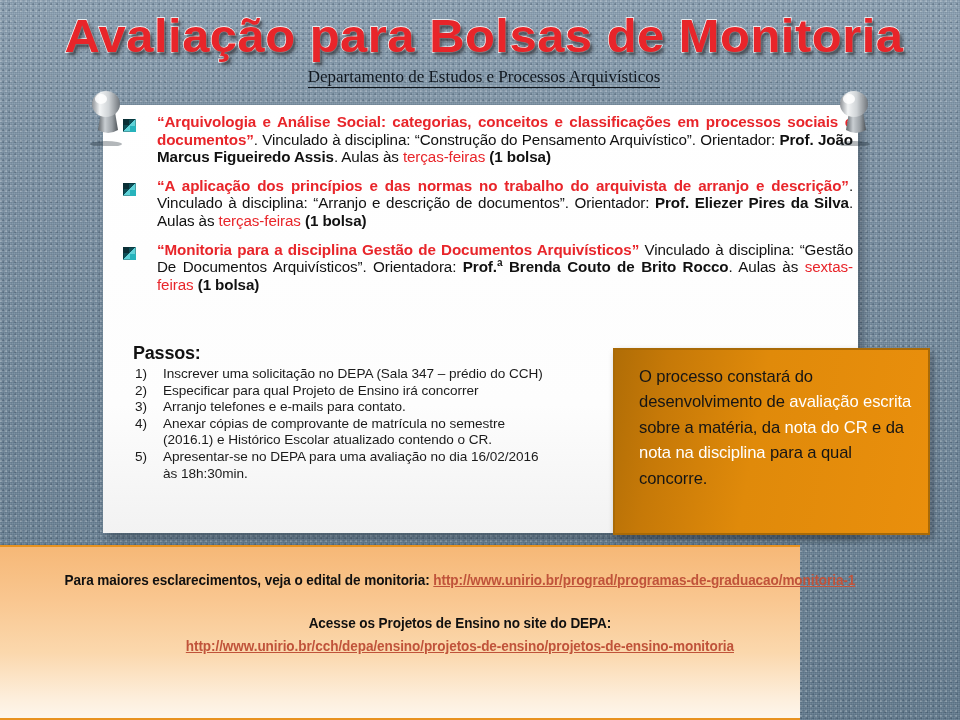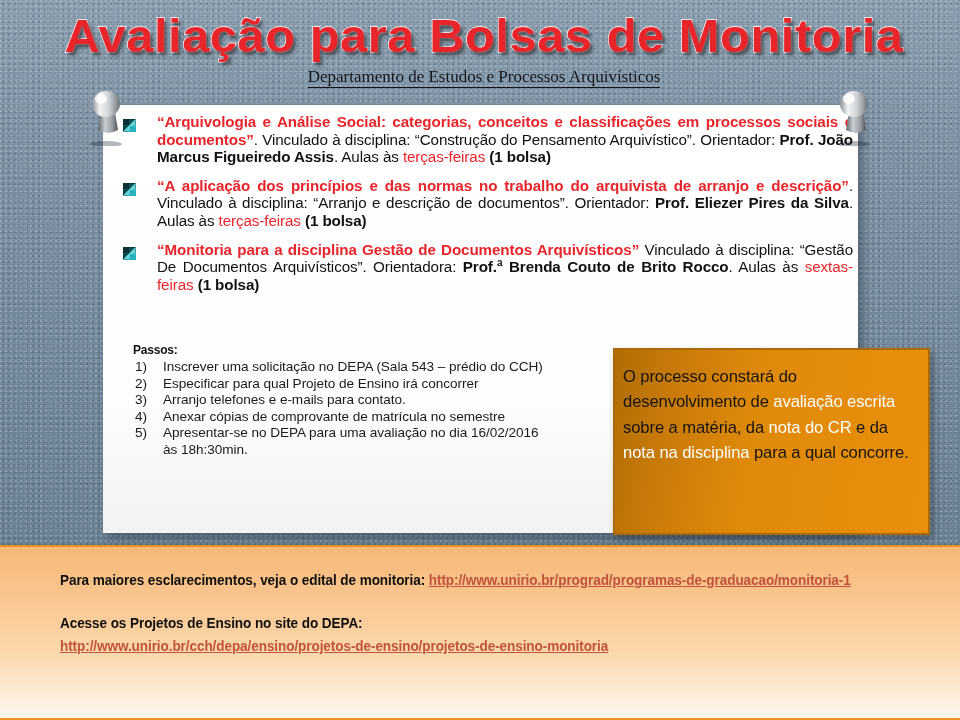--- a/index.html
+++ b/index.html
@@ -82,53 +82,54 @@
     font-size:15.2px;line-height:17.6px;color:#111111;
     text-align:justify;letter-spacing:-0.1px;
   }
   .r{color:#e8252a;font-weight:bold;}
   .rn{color:#e8252a;font-weight:normal;}
   .b{font-weight:bold;}
 
   
   #passos{position:absolute;left:30px;top:238px;width:480px;}
   #passos-title{
-    font-size:12px;font-weight:bold;color:#121212;margin-bottom:2px;
+    font-size:18px;font-weight:bold;color:#121212;margin-bottom:2px;
     letter-spacing:-0.2px;
   }
   .step{
     position:relative;padding-left:30px;
     font-size:13.6px;line-height:16.6px;color:#1b1b1b;letter-spacing:-0.05px;
   }
   .step .num{position:absolute;left:2px;top:0;width:22px;}
   .step .cont{display:block;}
 
   
   #callout{
     position:absolute;left:613px;top:348px;width:317px;height:187px;
     background:linear-gradient(100deg,#b06d06 0%,#c67908 16%,#e08a0a 45%,#ea8f0c 100%);
     border:2px solid #a96a07;
     box-shadow:3px 4px 7px rgba(25,30,40,.40);
     z-index:6;
     box-sizing:border-box;
-    padding:14px 16px 10px 8px;
+    padding:14px 16px 10px 24px;
   }
   #callout-text{
     font-size:16.6px;line-height:25.4px;color:#151515;letter-spacing:-0.1px;
   }
   #callout-text .w{color:#ffffff;}
 
   
   #footer{
-    position:absolute;left:0;top:545px;width:960px;height:175px;
+    position:absolute;left:0;top:545px;width:800px;height:175px;
     background:linear-gradient(180deg,#f6b877 0%,#f9c68f 30%,#fbd8ad 62%,#fdeedb 88%,#fdf6ec 100%);
     border-top:2px solid #e8921f;
     border-bottom:2px solid #e8921f;
     box-sizing:border-box;
     z-index:7;
+    text-align:center;
   }
   #footer-inner{padding:22px 0 0 60px;width:860px;}
   .f-line{
     font-size:14.6px;line-height:23px;color:#101010;font-weight:bold;
     transform:scaleX(.93);transform-origin:left center;letter-spacing:-.1px;
   }
   .f-link{
     color:#c0533a;text-decoration:underline;font-weight:bold;
   }
   .f-gap{height:20px;}
@@ -188,33 +189,34 @@
         <span class="bullet"></span>
         <div class="proj-text"><span class="r">“Monitoria para a disciplina Gestão de Documentos Arquivísticos”</span><span> Vinculado à disciplina: “Gestão De Documentos Arquivísticos”. Orientadora: </span><span class="b">Prof.ª Brenda Couto de Brito Rocco</span><span>. Aulas às </span><span class="rn">sextas-feiras</span><span> </span><span class="b">(1 bolsa)</span></div>
       </div>
     </div>
 
   <div id="passos">
     <div id="passos-title">Passos:</div>
     <div id="steps-container">
         <div class="step">
           <span class="num">1)</span>
-          <span class="cont">Inscrever uma solicitação no DEPA (Sala 543 – prédio do CCH)</span>
+          <span class="cont">Inscrever uma solicitação no DEPA (Sala 347 – prédio do CCH)</span>
         </div>
         <div class="step">
           <span class="num">2)</span>
           <span class="cont">Especificar para qual Projeto de Ensino irá concorrer</span>
         </div>
         <div class="step">
           <span class="num">3)</span>
           <span class="cont">Arranjo telefones e e-mails para contato.</span>
         </div>
         <div class="step">
           <span class="num">4)</span>
           <span class="cont">Anexar cópias de comprovante de matrícula no semestre</span>
+          <span class="cont">(2016.1) e Histórico Escolar atualizado contendo o CR.</span>
         </div>
         <div class="step">
           <span class="num">5)</span>
           <span class="cont">Apresentar-se no DEPA para uma avaliação  no dia 16/02/2016</span>
           <span class="cont">às 18h:30min.</span>
         </div>
       </div>
   </div>
 </div>
 

